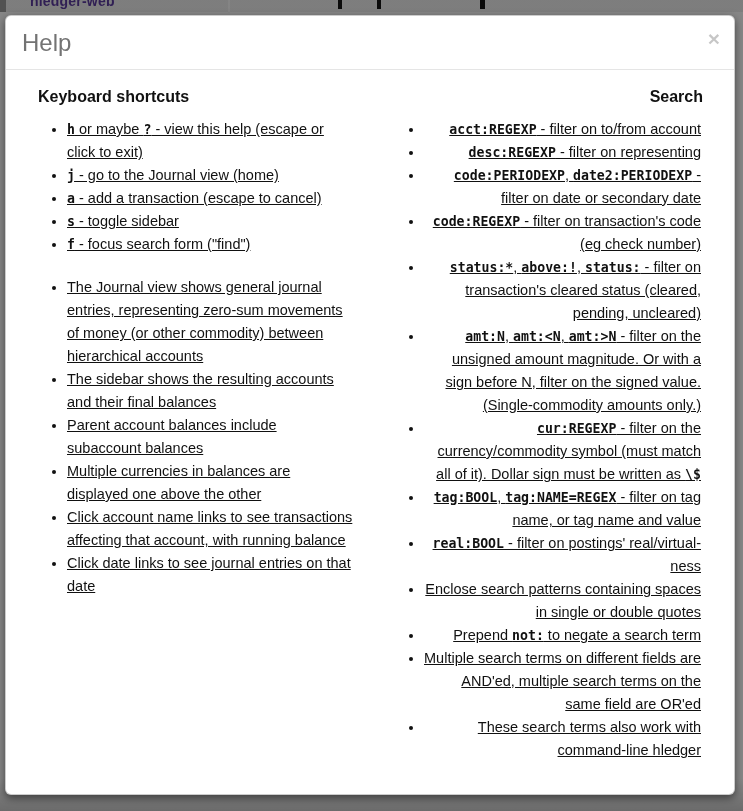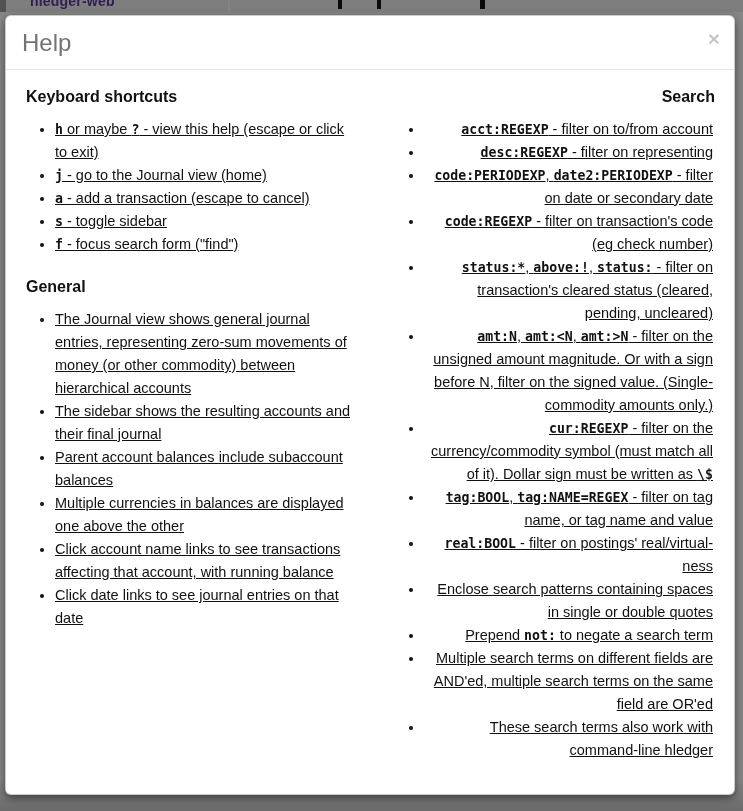--- a/index.html
+++ b/index.html
@@ -26,21 +26,21 @@
 
   
   .modal { position:absolute; left:5px; top:15px; width:730px; height:780px;
            background:#fff; border:1px solid rgba(0,0,0,.2); border-radius:6px;
            box-shadow:0 3px 9px rgba(0,0,0,.5); overflow:hidden; }
   .modal-header { position:relative; padding:14px 16px 13px; border-bottom:1px solid #e5e5e5; }
   .modal-title { font-size:24px; font-weight:400; line-height:26px; color:#737373; }
   .close-btn { position:absolute; right:14px; top:12px; border:none; background:none;
                font-size:21px; font-weight:bold; line-height:1; color:#000; opacity:.22;
                cursor:pointer; font-family:"Liberation Sans", sans-serif; }
-  .modal-body { display:flex; padding:16px 4px 15px; }
+  .modal-body { display:flex; padding:16px 16px 15px; }
   .col { width:50%; }
   .col-left  { padding:0 15px 0 16px; }
   .col-right { padding:0 15px 0 14px;text-align:right; }
   .sec-heading { font-size:16px; font-weight:bold; line-height:22px; color:#111; margin:0 0 10px; }
   .sec + .sec { margin-top:0; }
   ul.help-list { margin:10px 0 20px; line-height:23px; font-size:14.5px; color:#111;text-decoration:underline; }
   .col-left ul.help-list  { padding-left:29px; }
   .col-right ul.help-list { padding-left:40px; margin-bottom:10px; }
   ul.help-list li { padding-right:2px; }
   .code { font-family:"DejaVu Sans Mono", monospace; font-weight:bold; font-size:13.2px;
@@ -76,24 +76,23 @@
           <h4 class="sec-heading">Keyboard shortcuts</h4>
           <ul class="help-list">
               <li><span class="code">h</span><span> or maybe </span><span class="code">?</span><span> - view this help (escape or click to exit)</span></li>
               <li><span class="code">j</span><span> - go to the Journal view (home)</span></li>
               <li><span class="code">a</span><span> - add a transaction (escape to cancel)</span></li>
               <li><span class="code">s</span><span> - toggle sidebar</span></li>
               <li><span class="code">f</span><span> - focus search form ("find")</span></li>
             </ul>
         </div>
         <div class="sec">
-          <h4 class="sec-heading">General</h4>
           <ul class="help-list">
               <li><span>The Journal view shows general journal entries, representing zero-sum movements of money (or other commodity) between hierarchical accounts</span></li>
-              <li><span>The sidebar shows the resulting accounts and their final journal</span></li>
+              <li><span>The sidebar shows the resulting accounts and their final balances</span></li>
               <li><span>Parent account balances include subaccount balances</span></li>
               <li><span>Multiple currencies in balances are displayed one above the other</span></li>
               <li><span>Click account name links to see transactions affecting that account, with running balance</span></li>
               <li><span>Click date links to see journal entries on that date</span></li>
             </ul>
         </div>
       </div>
       <div class="col col-right">
         <div class="sec">
           <h4 class="sec-heading">Search</h4>

